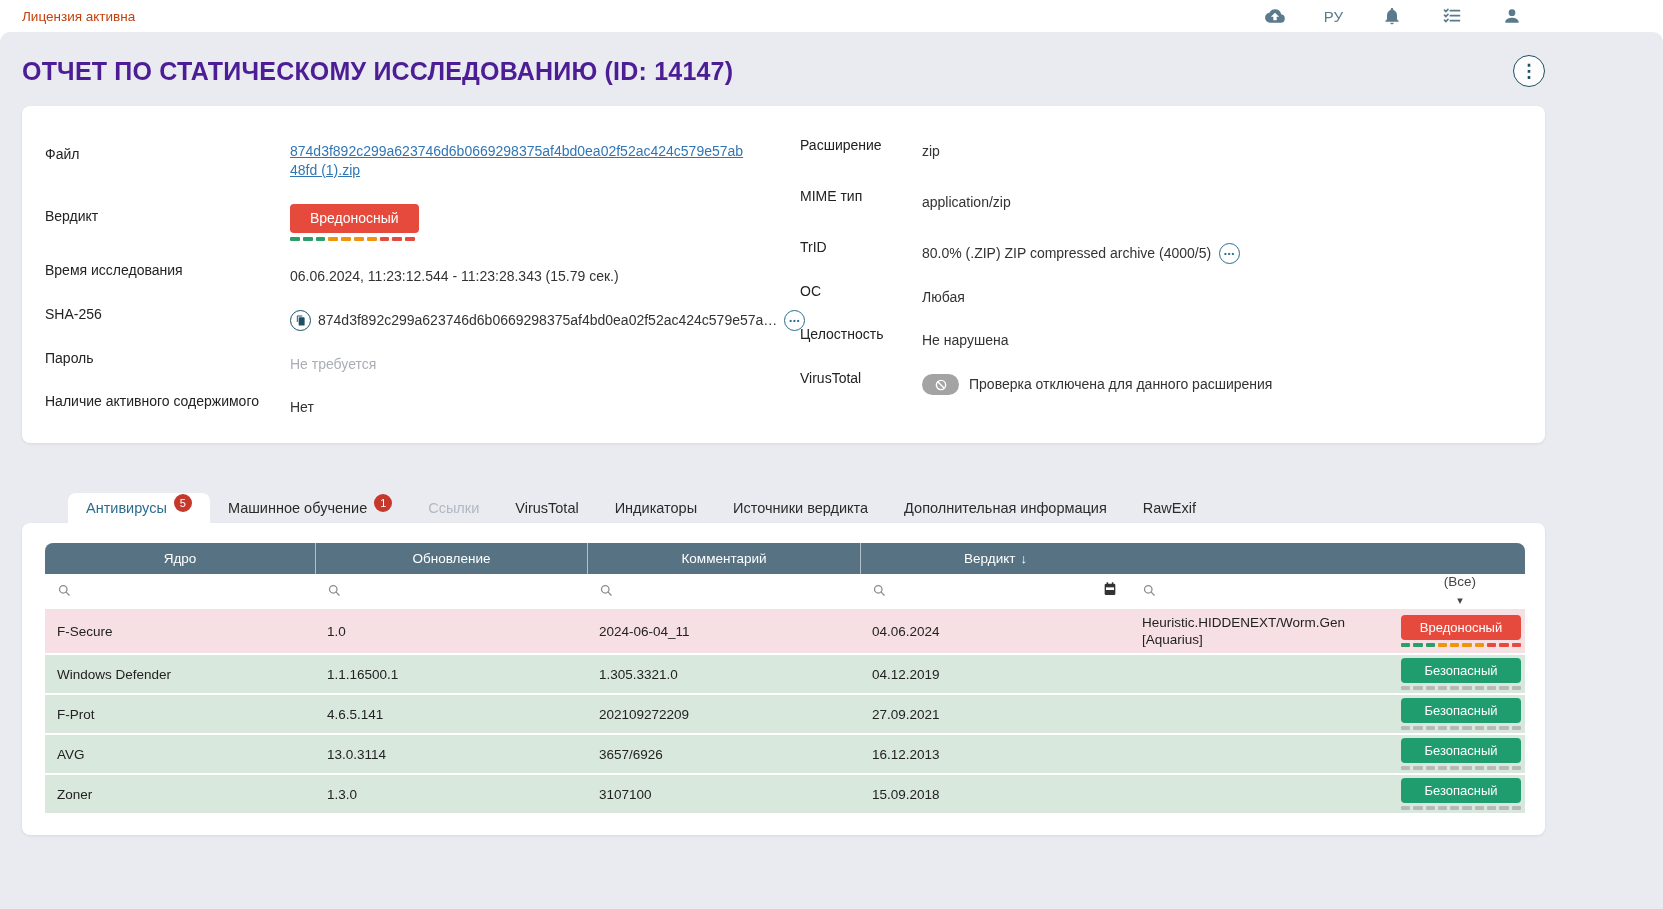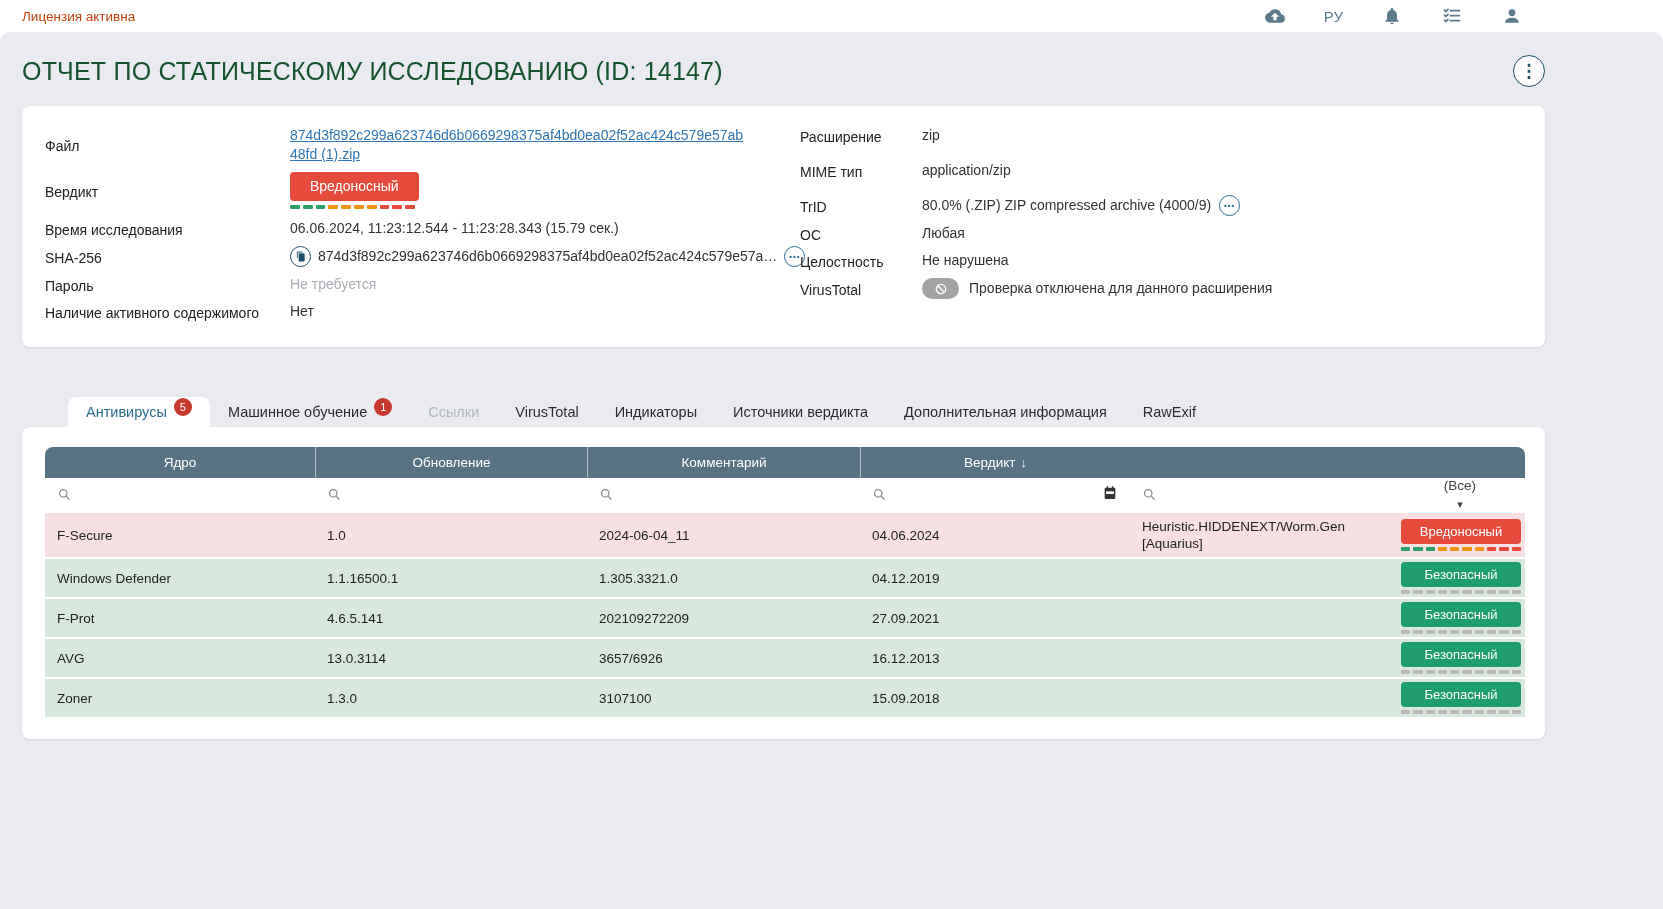--- a/index.html
+++ b/index.html
@@ -13,35 +13,35 @@
   .topbar-icons { display: flex; align-items: center; gap: 38px; padding-right: 118px; }
   .tb-icon { width: 22px; height: 22px; display: inline-flex; align-items: center;
     justify-content: center; cursor: pointer; }
   .tb-icon svg { width: 20px; height: 20px; }
   .tb-lang { color: #5b7b8d; font-size: 15px; cursor: pointer; }
 
   
   .main { height: 877px; background: #e9ebf1; border-radius: 10px 10px 0 0; position: relative; }
   .page-header { display: flex; align-items: center; justify-content: space-between;
     padding: 16px 118px 0 22px; height: 62px; }
-  .page-header h1 { font-size: 25px; font-weight: 400; color: #14532d; letter-spacing: .2px; }
+  .page-header h1 { font-size: 25px; font-weight: 700; color: #4c1d95; letter-spacing: .2px; }
   .kebab { width: 32px; height: 32px; border-radius: 50%; border: 1.5px solid #1d4f66;
     background: #fdfdfd; color: #1d4f66; font-size: 18px; font-weight: bold;
     line-height: 28px; cursor: pointer; }
 
   
   .info-card { margin: 12px 118px 0 22px; width: 1523px; background: #fff;
     border-radius: 8px; box-shadow: 0 1px 3px rgba(0,0,0,.08);
     display: flex; padding: 20px 0 18px 23px; min-height: 214px; }
   .icol-left { width: 755px; }
   .icol-right { flex: 1; }
   .irow { display: flex; align-items: center; margin-bottom: 8px; }
   .ilabel { width: 245px; flex: 0 0 245px; font-size: 14px; color: #222; padding-top: 2px; }
   .icol-right .ilabel { width: 122px; flex: 0 0 122px; }
-  .ival { font-size: 14px; color: #333; line-height: 19px; }
+  .ival { font-size: 14px; color: #333; line-height: 19px; margin-top: 16px; }
   .muted { color: #aaaeb4; }
   .file-link { color: #3076b5; text-decoration: underline; max-width: 460px;
     display: inline-block; word-break: break-all; cursor: pointer; }
   .irow.r-verdict { margin-bottom: 10px; }
   .badge { display: inline-block; text-align: center; color: #fff; border-radius: 4px; }
   .badge.big { background: #e64a3d; font-size: 14px; padding: 5px 20px; min-width: 125px; }
   .segs { display: flex; gap: 3px; width: 125px; margin-top: 4px; }
   .segs i { flex: 1; height: 4px; border-radius: 1px; }
   .segs .g { background: #2c9e68; } .segs .o { background: #f0930f; }
   .segs .r { background: #e64a3d; } .segs .n { background: #b9b9b9; }
@@ -199,21 +199,21 @@
         <div class="ilabel">Расширение</div>
         <div class="ival">zip</div>
       </div>
       <div class="irow mb15">
         <div class="ilabel">MIME тип</div>
         <div class="ival">application/zip</div>
       </div>
       <div class="irow">
         <div class="ilabel">TrID</div>
         <div class="ival trid-line">
-          <span>80.0% (.ZIP) ZIP compressed archive (4000/9)</span>
+          <span>80.0% (.ZIP) ZIP compressed archive (4000/5)</span>
           <span class="circle-icon blue">
               <span class="dots">•••</span>
             </span>
         </div>
       </div>
       <div class="irow">
         <div class="ilabel">ОС</div>
         <div class="ival">Любая</div>
       </div>
       <div class="irow">

